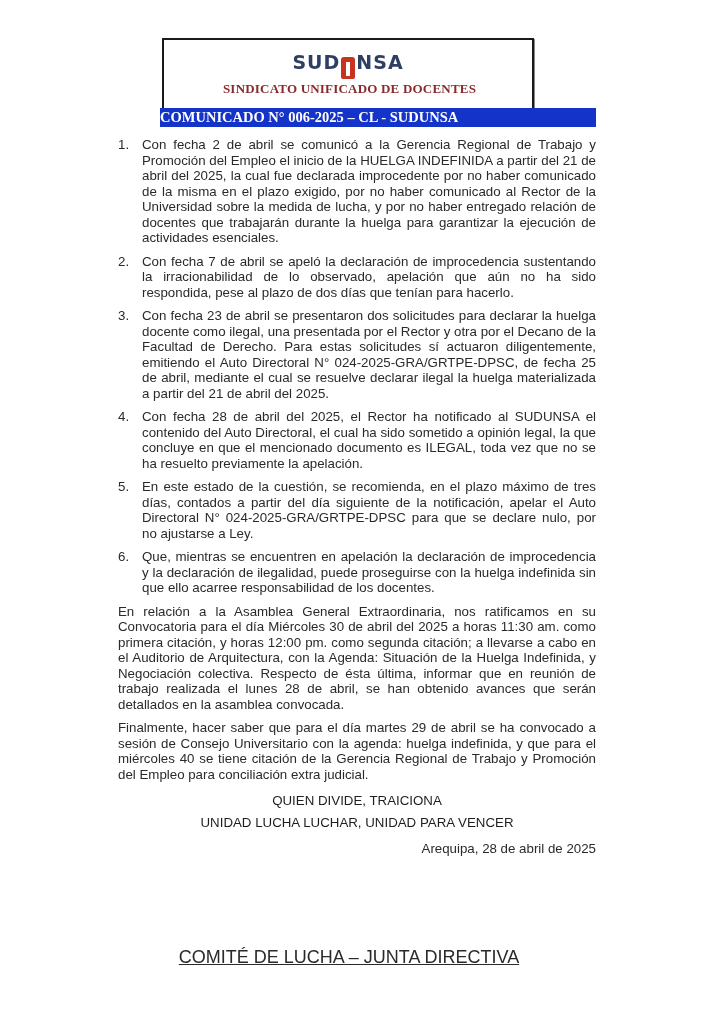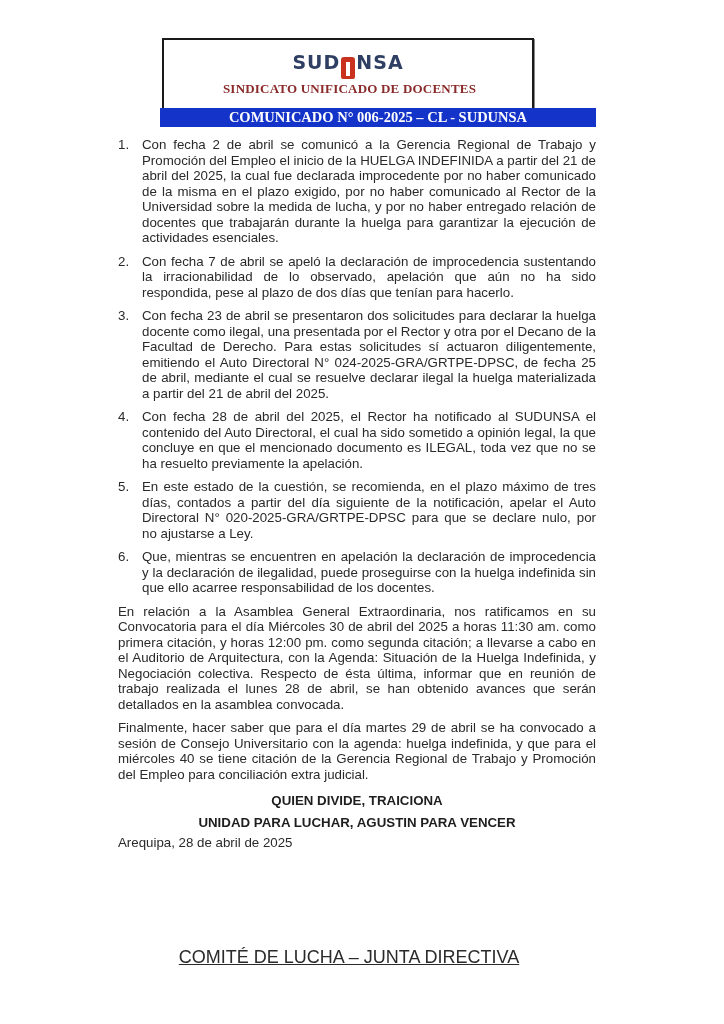--- a/index.html
+++ b/index.html
@@ -14,31 +14,31 @@
   .logo .u-block { display: inline-block; background: #c8321e; color: #fff; width: 14px; height: 22px;
                    border-radius: 3px 3px 2px 2px; vertical-align: -4px; line-height: 22px;
                    font-size: 15px; margin: 0 1px; text-align: center; }
   .logo .u-inner { display:inline-block; width:4px; height:14px; background:#fff; vertical-align: middle; }
   .org1, .org2 { position: absolute; left: 3px; right: 0; text-align: center;
                  font-family: "Liberation Serif", serif; font-weight: bold; color: #8a2a2a;
                  font-size: 13px; letter-spacing: 0.2px; }
   .org1 { top: 41px; }
   .org2 { top: 50px; }
   .banner { position: absolute; left: 160px; top: 108px; width: 436px; height: 19px;
-            background: #1433c8; color: #ffffff; text-align: center;
+            background: #1433c8; color: #ffffff; text-align: left;
             font-family: "Liberation Serif", serif; font-weight: bold; font-size: 14.5px;
             line-height: 19px; }
   .body { position: absolute; left: 118px; top: 137px; width: 478px;
           font-size: 13.3px; line-height: 15.5px; }
   .p { text-align: justify; margin: 0 0 8px 0; }
   .item { position: relative; padding-left: 24px; margin: 0 0 8px 0; text-align: justify; }
   .item .num { position: absolute; left: 0; top: 0; }
-  .slogans { text-align: center; font-weight: bold; font-size: 13.3px; color: #1e1e1e; }
+  .slogans { text-align: center; font-weight: normal; font-size: 13.3px; color: #1e1e1e; }
   .slogan { margin: 0; line-height: 22px; }
-  .date { margin-top: 1px; line-height: 16px; }
+  .date { text-align: right; margin-top: 7px; line-height: 16px; }
   .footer { position: absolute; left: 0; width: 724px; top: 947px; text-align: center;
             font-size: 18px; color: #2a2a2a; padding-left: 0; text-decoration: underline; }
   .footer span { position: relative; left: -13px; }
 </style>
 </head>
 <body>
 
 <div class="header-box">
   <div class="logo">
     <span>SUD</span><span class="u-block"><span class="u-inner"></span></span><span>NSA</span>
@@ -61,32 +61,32 @@
   <div class="item">
     <span class="num">3.</span>
     <span>Con fecha 23 de abril se presentaron dos solicitudes para declarar la huelga docente como ilegal, una presentada por el Rector y otra por el Decano de la Facultad de Derecho. Para estas solicitudes sí actuaron diligentemente, emitiendo el Auto Directoral N° 024-2025-GRA/GRTPE-DPSC, de fecha 25 de abril, mediante el cual se resuelve declarar ilegal la huelga materializada a partir del 21 de abril del 2025.</span>
   </div>
   <div class="item">
     <span class="num">4.</span>
     <span>Con fecha 28 de abril del 2025, el Rector ha notificado al SUDUNSA el contenido del Auto Directoral, el cual ha sido sometido a opinión legal, la que concluye en que el mencionado documento es ILEGAL, toda vez que no se ha resuelto previamente la apelación.</span>
   </div>
   <div class="item">
     <span class="num">5.</span>
-    <span>En este estado de la cuestión, se recomienda, en el plazo máximo de tres días, contados a partir del día siguiente de la notificación, apelar el Auto Directoral N° 020-2025-GRA/GRTPE-DPSC para que se declare nulo, por no ajustarse a Ley.</span>
+    <span>En este estado de la cuestión, se recomienda, en el plazo máximo de tres días, contados a partir del día siguiente de la notificación, apelar el Auto Directoral N° 024-2025-GRA/GRTPE-DPSC para que se declare nulo, por no ajustarse a Ley.</span>
   </div>
   <div class="item">
     <span class="num">6.</span>
     <span>Que, mientras se encuentren en apelación la declaración de improcedencia y la declaración de ilegalidad, puede proseguirse con la huelga indefinida sin que ello acarree responsabilidad de los docentes.</span>
   </div>
 
   <p class="p">En relación a la Asamblea General Extraordinaria, nos ratificamos en su Convocatoria para el día Miércoles 30 de abril del 2025 a horas 11:30 am. como primera citación, y horas 12:00 pm. como segunda citación; a llevarse a cabo en el Auditorio de Arquitectura, con la Agenda: Situación de la Huelga Indefinida, y Negociación colectiva. Respecto de ésta última, informar que en reunión de trabajo realizada el lunes 28 de abril, se han obtenido avances que serán detallados en la asamblea convocada.</p>
   <p class="p">Finalmente, hacer saber que para el día martes 29 de abril se ha convocado a sesión de Consejo Universitario con la agenda: huelga indefinida, y que para el miércoles 40 se tiene citación de la Gerencia Regional de Trabajo y Promoción del Empleo para conciliación extra judicial.</p>
 
   <div class="slogans">
     <p class="slogan">QUIEN DIVIDE, TRAICIONA</p>
-    <p class="slogan">UNIDAD PARA LUCHAR, AGUSTIN PARA VENCER</p>
+    <p class="slogan">UNIDAD LUCHA LUCHAR, UNIDAD PARA VENCER</p>
   </div>
   <div class="date">Arequipa, 28 de abril de 2025</div>
 </div>
 
 <div class="footer">
   <span>COMITÉ DE LUCHA – JUNTA DIRECTIVA</span>
 </div>
 
 </body></html>

